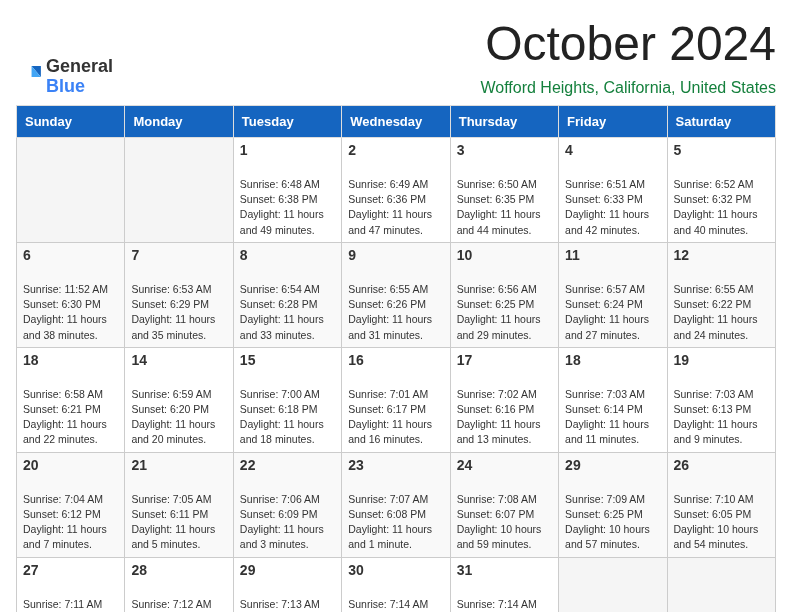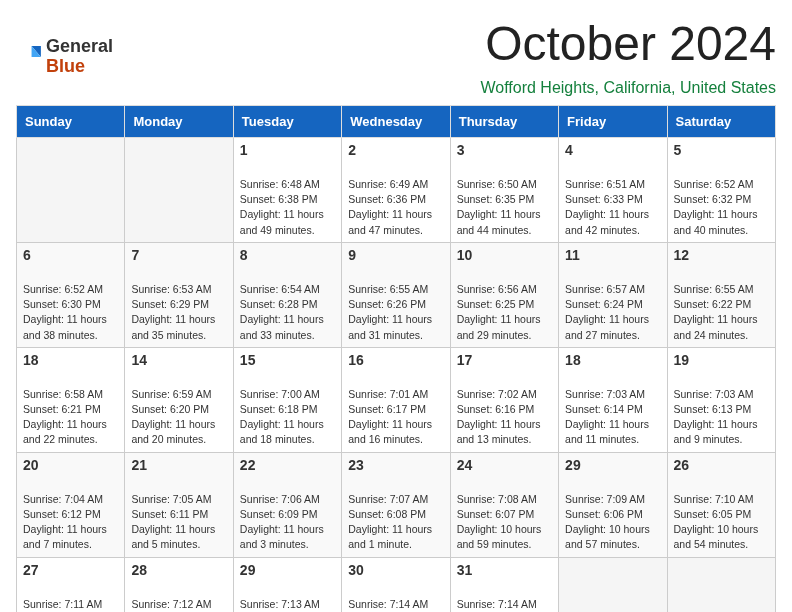--- a/index.html
+++ b/index.html
@@ -6,38 +6,38 @@
     body {
       font-family: Arial, sans-serif;
       background: #fff;
       width: 792px;
       min-height: 612px;
       padding: 16px;
     }
     .header {
       display: flex;
       justify-content: space-between;
-      align-items: center;
+      align-items: flex-end;
       margin-bottom: 8px;
       gap: 36px;
     }
     .logo {
       display: flex;
       align-items: center;
       gap: 2px;
     }
     .logo-text {
       display: flex;
       flex-direction: column;
       font-size: 18px;
       font-weight: bold;
       line-height: 1.1;
     }
     .logo-general { color: #333; }
-    .logo-blue { color: #c2410c; }
+    .logo-blue { color: #3b82f6; }
     .logo-icon {
       width: 28px;
       height: 28px;
     }
     .title-block {
       text-align: right;
     }
     .month-title {
       font-size: 48px;
       font-weight: 300;
@@ -153,21 +153,21 @@
         <td>
           <span class="day-num">5</span>
           <div class="day-info">Sunrise: 6:52 AM
 Sunset: 6:32 PM
 Daylight: 11 hours and 40 minutes.</div>
         </td>
       </tr>
       <tr>
         <td>
           <span class="day-num">6</span>
-          <div class="day-info">Sunrise: 6:52 AM
+          <div class="day-info">Sunrise: 11:52 AM
 Sunset: 6:30 PM
 Daylight: 11 hours and 38 minutes.</div>
         </td>
         <td>
           <span class="day-num">7</span>
           <div class="day-info">Sunrise: 6:53 AM
 Sunset: 6:29 PM
 Daylight: 11 hours and 35 minutes.</div>
         </td>
         <td>
@@ -272,21 +272,21 @@
         </td>
         <td>
           <span class="day-num">24</span>
           <div class="day-info">Sunrise: 7:08 AM
 Sunset: 6:07 PM
 Daylight: 10 hours and 59 minutes.</div>
         </td>
         <td>
           <span class="day-num">29</span>
           <div class="day-info">Sunrise: 7:09 AM
-Sunset: 6:06 PM
+Sunset: 6:25 PM
 Daylight: 10 hours and 57 minutes.</div>
         </td>
         <td>
           <span class="day-num">26</span>
           <div class="day-info">Sunrise: 7:10 AM
 Sunset: 6:05 PM
 Daylight: 10 hours and 54 minutes.</div>
         </td>
       </tr>
       <tr>

